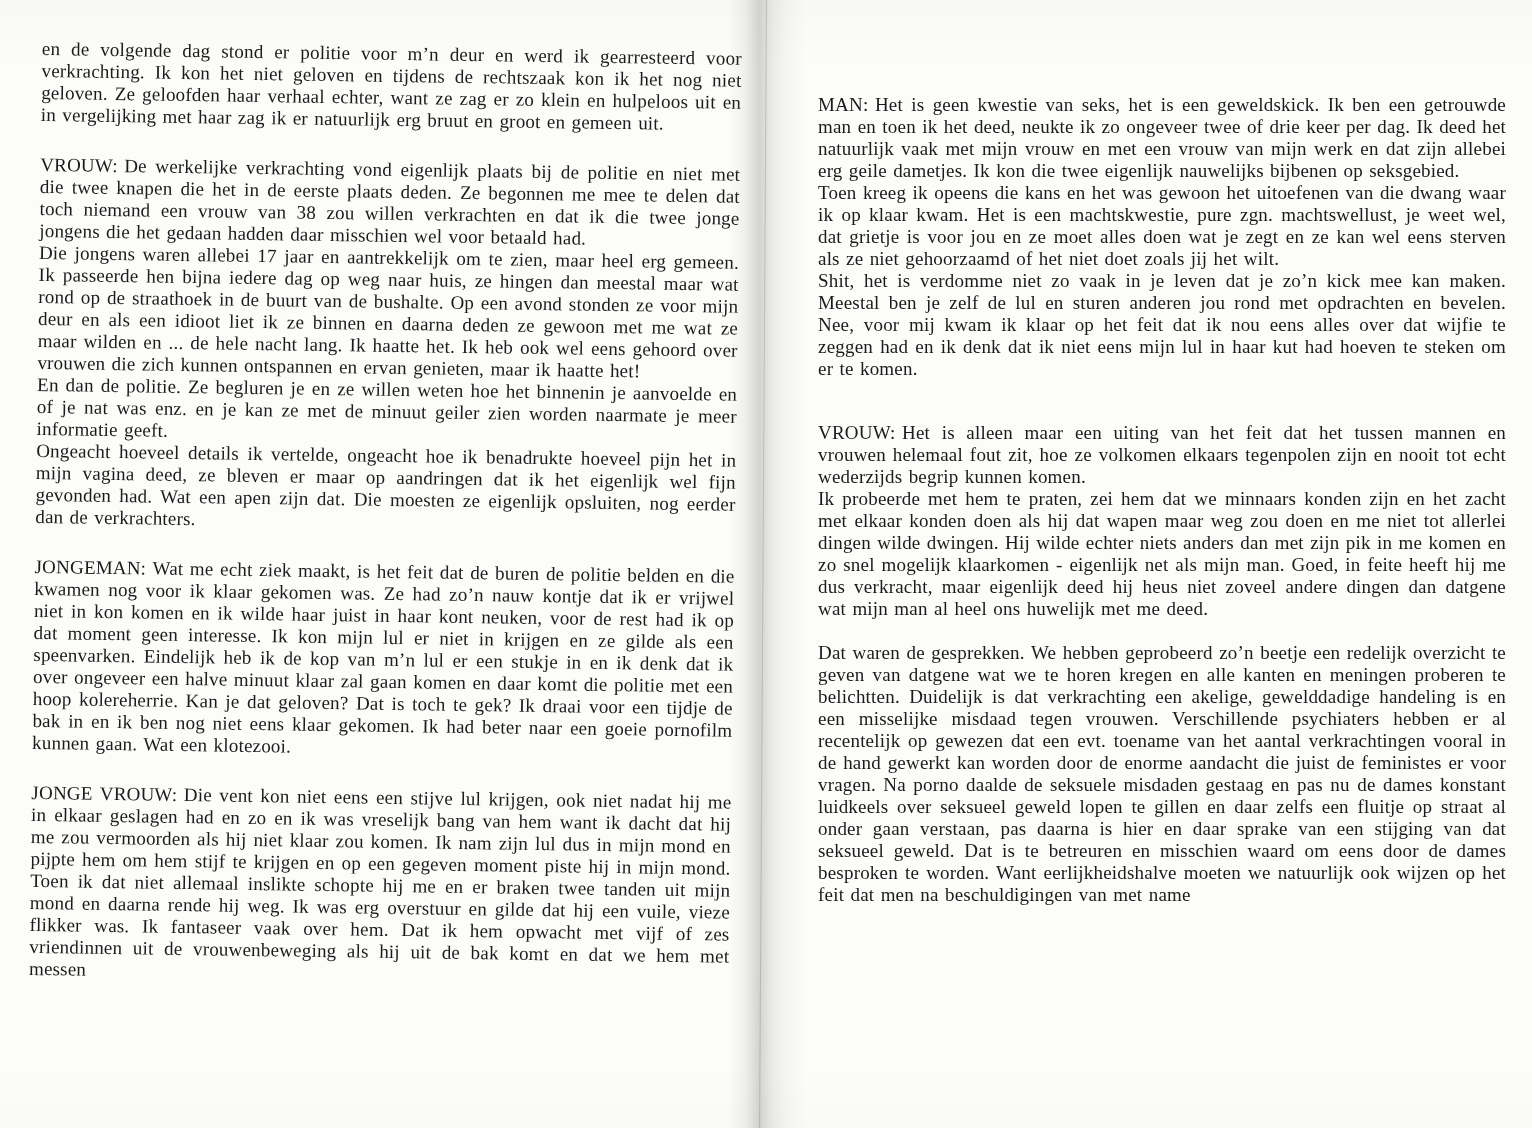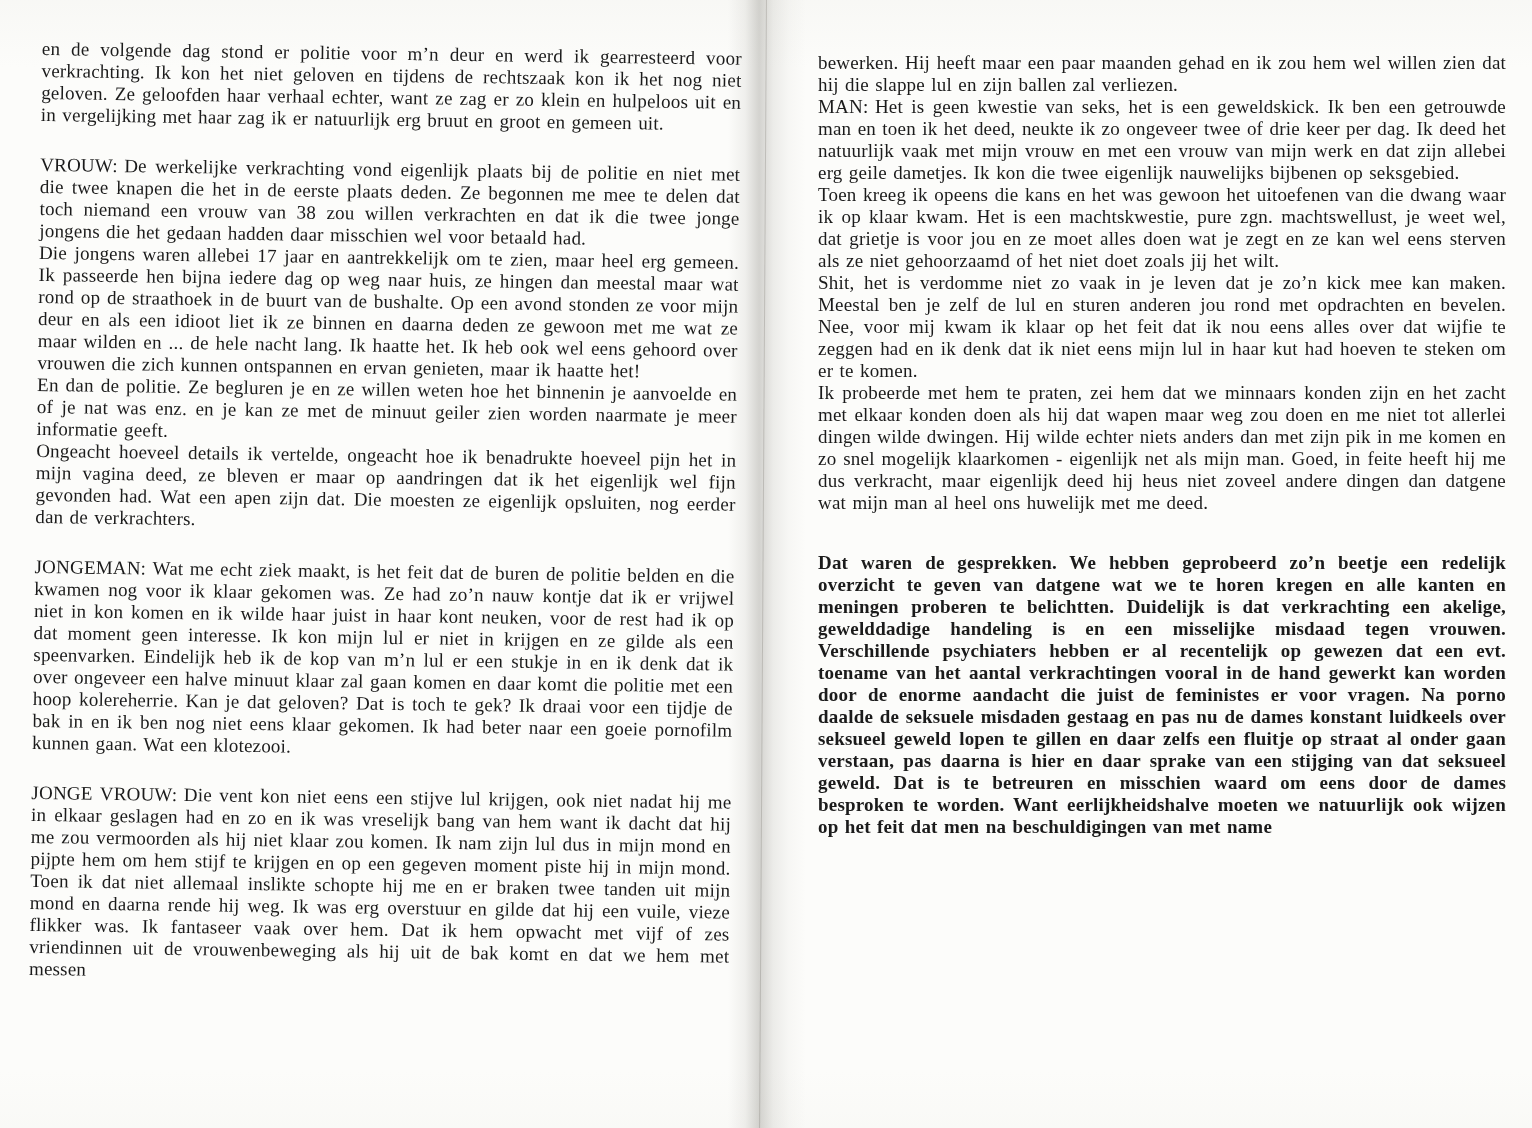--- a/index.html
+++ b/index.html
@@ -70,23 +70,23 @@
     width: 688px;
   }
   .block {
     margin: 0;
     font-size: 19px;
     line-height: 22px;
     text-align: justify;
     letter-spacing: 0.2px;
     word-spacing: 1.4px;
   }
-  .gap-sm  { margin-top: 38px; font-weight: bold; }
+  .gap-sm  { margin-top: 22px; }
   .gap     { margin-top: 28px; }
-  .gap-lg  { }
+  .gap-lg  { margin-top: 42px; }
   .speaker:not(:empty) { margin-right: 0.34em; }
 </style>
 </head>
 <body>
 
 <div class="spread">
 
   <div class="paper-tint"></div>
 
   <div class="page page-left">
@@ -96,21 +96,21 @@
     <p class="block"><span class="speaker"></span><span>En dan de politie. Ze begluren je en ze willen weten hoe het binnenin je aanvoelde en of je nat was enz. en je kan ze met de minuut geiler zien worden naarmate je meer informatie geeft.</span></p>
     <p class="block"><span class="speaker"></span><span>Ongeacht hoeveel details ik vertelde, ongeacht hoe ik benadrukte hoeveel pijn het in mijn vagina deed, ze bleven er maar op aandringen dat ik het eigenlijk wel fijn gevonden had. Wat een apen zijn dat. Die moesten ze eigenlijk opsluiten, nog eerder dan de verkrachters.</span></p>
     <p class="block gap"><span class="speaker">JONGEMAN:</span><span>Wat me echt ziek maakt, is het feit dat de buren de politie belden en die kwamen nog voor ik klaar gekomen was. Ze had zo’n nauw kontje dat ik er vrijwel niet in kon komen en ik wilde haar juist in haar kont neuken, voor de rest had ik op dat moment geen interesse. Ik kon mijn lul er niet in krijgen en ze gilde als een speenvarken. Eindelijk heb ik de kop van m’n lul er een stukje in en ik denk dat ik over ongeveer een halve minuut klaar zal gaan komen en daar komt die politie met een hoop kolereherrie. Kan je dat geloven? Dat is toch te gek? Ik draai voor een tijdje de bak in en ik ben nog niet eens klaar gekomen. Ik had beter naar een goeie pornofilm kunnen gaan. Wat een klotezooi.</span></p>
     <p class="block gap"><span class="speaker">JONGE VROUW:</span><span>Die vent kon niet eens een stijve lul krijgen, ook niet nadat hij me in elkaar geslagen had en zo en ik was vreselijk bang van hem want ik dacht dat hij me zou vermoorden als hij niet klaar zou komen. Ik nam zijn lul dus in mijn mond en pijpte hem om hem stijf te krijgen en op een gegeven moment piste hij in mijn mond. Toen ik dat niet allemaal inslikte schopte hij me en er braken twee tanden uit mijn mond en daarna rende hij weg. Ik was erg overstuur en gilde dat hij een vuile, vieze flikker was. Ik fantaseer vaak over hem. Dat ik hem opwacht met vijf of zes vriendinnen uit de vrouwenbeweging als hij uit de bak komt en dat we hem met messen</span></p>
   </div>
 
   <div class="gutter"></div>
   <div class="gutter-edge"></div>
 
   <div class="page page-right">
-    <p class="block"><span class="speaker"></span><span>bewerken. Hij heeft maar een paar maanden gehad en ik zou hem wel willen zien dat hij die slappe lul en zijn ballen zal verliezen.</span></p>
     <p class="block gap-lg"><span class="speaker">MAN:</span><span>Het is geen kwestie van seks, het is een geweldskick. Ik ben een getrouwde man en toen ik het deed, neukte ik zo ongeveer twee of drie keer per dag. Ik deed het natuurlijk vaak met mijn vrouw en met een vrouw van mijn werk en dat zijn allebei erg geile dametjes. Ik kon die twee eigenlijk nauwelijks bijbenen op seksgebied.</span></p>
     <p class="block"><span class="speaker"></span><span>Toen kreeg ik opeens die kans en het was gewoon het uitoefenen van die dwang waar ik op klaar kwam. Het is een machtskwestie, pure zgn. machtswellust, je weet wel, dat grietje is voor jou en ze moet alles doen wat je zegt en ze kan wel eens sterven als ze niet gehoorzaamd of het niet doet zoals jij het wilt.</span></p>
     <p class="block"><span class="speaker"></span><span>Shit, het is verdomme niet zo vaak in je leven dat je zo’n kick mee kan maken. Meestal ben je zelf de lul en sturen anderen jou rond met opdrachten en bevelen. Nee, voor mij kwam ik klaar op het feit dat ik nou eens alles over dat wijfie te zeggen had en ik denk dat ik niet eens mijn lul in haar kut had hoeven te steken om er te komen.</span></p>
+    <p class="block gap-lg"><span class="speaker">VROUW:</span><span>Het is alleen maar een uiting van het feit dat het tussen mannen en vrouwen helemaal fout zit, hoe ze volkomen elkaars tegenpolen zijn en nooit tot echt wederzijds begrip kunnen komen.</span></p>
     <p class="block"><span class="speaker"></span><span>Ik probeerde met hem te praten, zei hem dat we minnaars konden zijn en het zacht met elkaar konden doen als hij dat wapen maar weg zou doen en me niet tot allerlei dingen wilde dwingen. Hij wilde echter niets anders dan met zijn pik in me komen en zo snel mogelijk klaarkomen - eigenlijk net als mijn man. Goed, in feite heeft hij me dus verkracht, maar eigenlijk deed hij heus niet zoveel andere dingen dan datgene wat mijn man al heel ons huwelijk met me deed.</span></p>
     <p class="block gap-sm"><span class="speaker"></span><span>Dat waren de gesprekken. We hebben geprobeerd zo’n beetje een redelijk overzicht te geven van datgene wat we te horen kregen en alle kanten en meningen proberen te belichtten. Duidelijk is dat verkrachting een akelige, gewelddadige handeling is en een misselijke misdaad tegen vrouwen. Verschillende psychiaters hebben er al recentelijk op gewezen dat een evt. toename van het aantal verkrachtingen vooral in de hand gewerkt kan worden door de enorme aandacht die juist de feministes er voor vragen. Na porno daalde de seksuele misdaden gestaag en pas nu de dames konstant luidkeels over seksueel geweld lopen te gillen en daar zelfs een fluitje op straat al onder gaan verstaan, pas daarna is hier en daar sprake van een stijging van dat seksueel geweld. Dat is te betreuren en misschien waard om eens door de dames besproken te worden. Want eerlijkheidshalve moeten we natuurlijk ook wijzen op het feit dat men na beschuldigingen van met name</span></p>
   </div>
 
 </div>
 
 </body></html>

